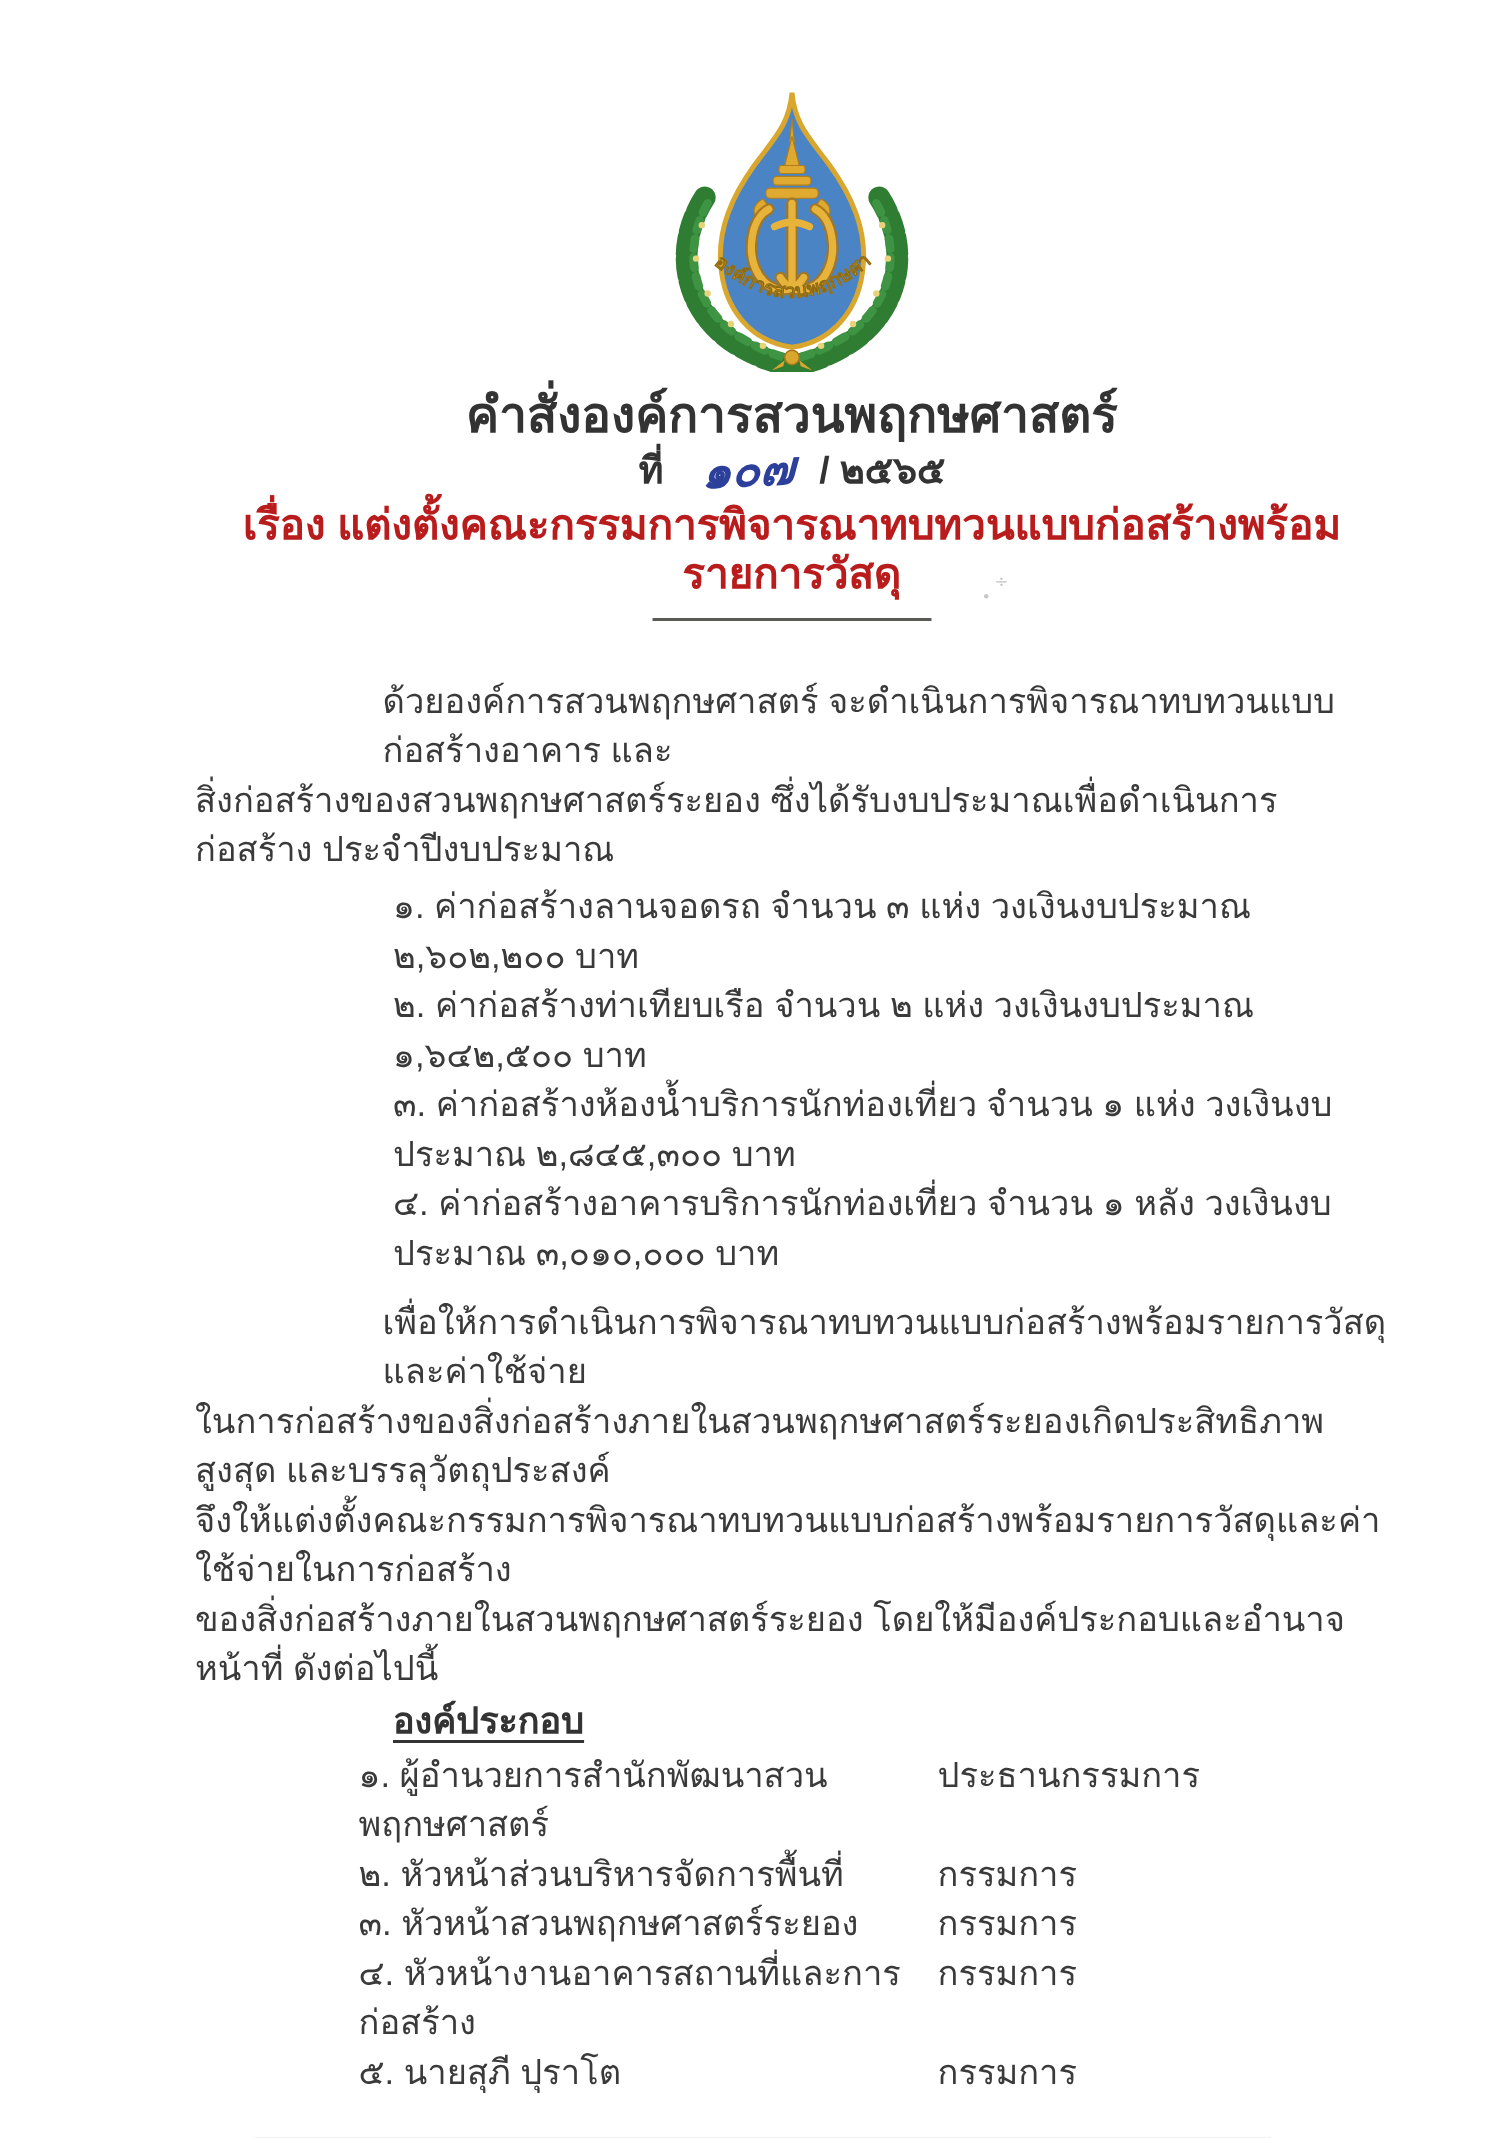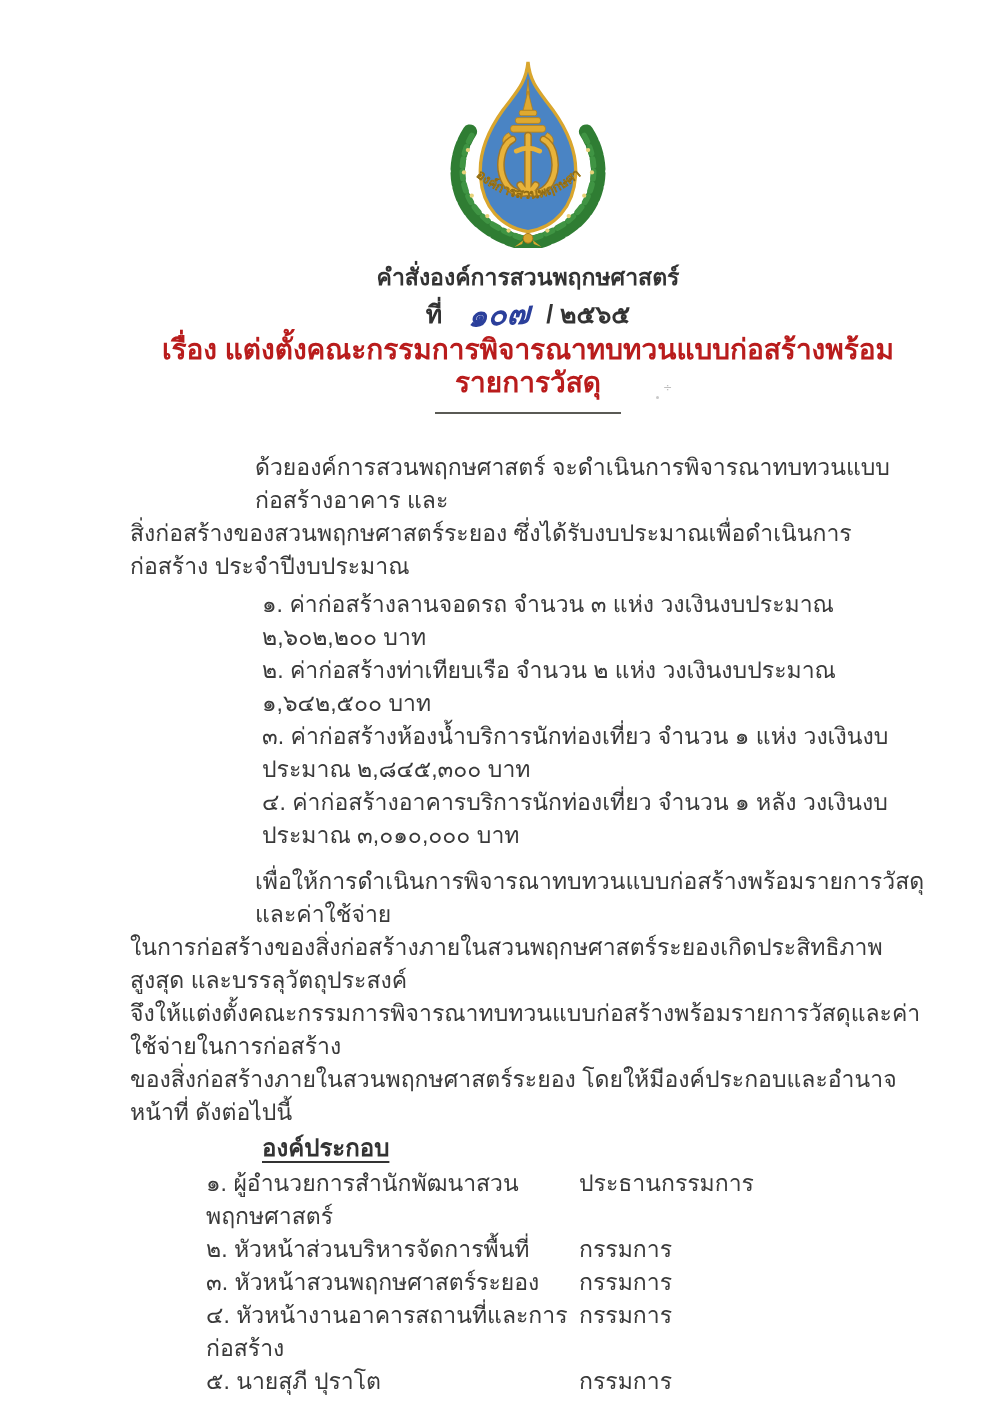--- a/index.html
+++ b/index.html
@@ -11,21 +11,21 @@
     overflow:hidden;
     font-family:"Liberation Sans","DejaVu Sans",sans-serif;
     color:#3a3a3a;
   }
   .content{
     position:absolute;left:130px;top:0;width:796px;
     font-size:23px;line-height:33px;
   }
   .logo-wrap{padding-top:58px;text-align:center;}
   .title-block{text-align:center;}
-  .doc-title{font-size:23px;font-weight:bold;color:#333;line-height:36px;margin-top:2px;}
+  .doc-title{font-size:33px;font-weight:bold;color:#333;line-height:36px;margin-top:2px;}
   .doc-number{font-size:25px;font-weight:bold;color:#333;line-height:38px;}
   .handwritten{
     display:inline-block;
     color:#2b3f9b;
     font-size:31px;
     font-style:italic;
     transform:rotate(-3deg) skewX(-4deg);
     margin:0 16px 0 26px;
     line-height:1;
     vertical-align:-2px;
@@ -36,21 +36,21 @@
   .para-first{padding-left:125px;}
   .mt-para1{margin-top:37px;}
   .budget-list{margin-top:5px;margin-left:132px;}
   .mt-para2{margin-top:13px;}
   .section-heading{
     margin-left:132px;
     font-size:24px;font-weight:bold;color:#333;
     text-decoration:underline;text-underline-offset:5px;text-decoration-thickness:2px;
     line-height:38px;
   }
-  .member-row{margin-left:76px;display:flex;}
+  .member-row{margin-left:109px;display:flex;gap:13px;}
   .member-name{width:373px;flex:none;}
   .member-role{flex:none;}
   .artifact-dot{
     position:absolute;width:3px;height:3px;border-radius:50%;
     background:#9a9a9a;opacity:.55;
   }
   .artifact-div{
     position:absolute;font-size:11px;color:#a5a5a5;opacity:.7;
     font-family:"DejaVu Sans",sans-serif;
   }

